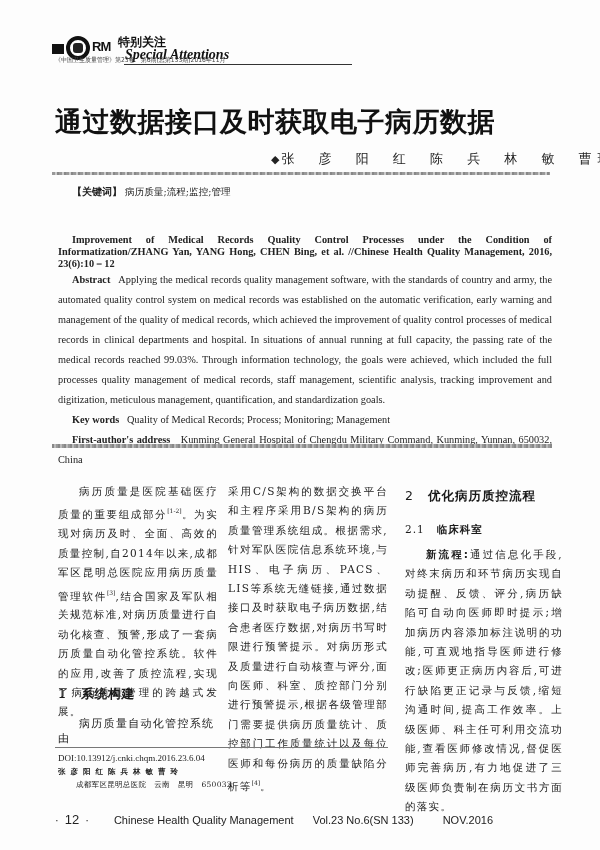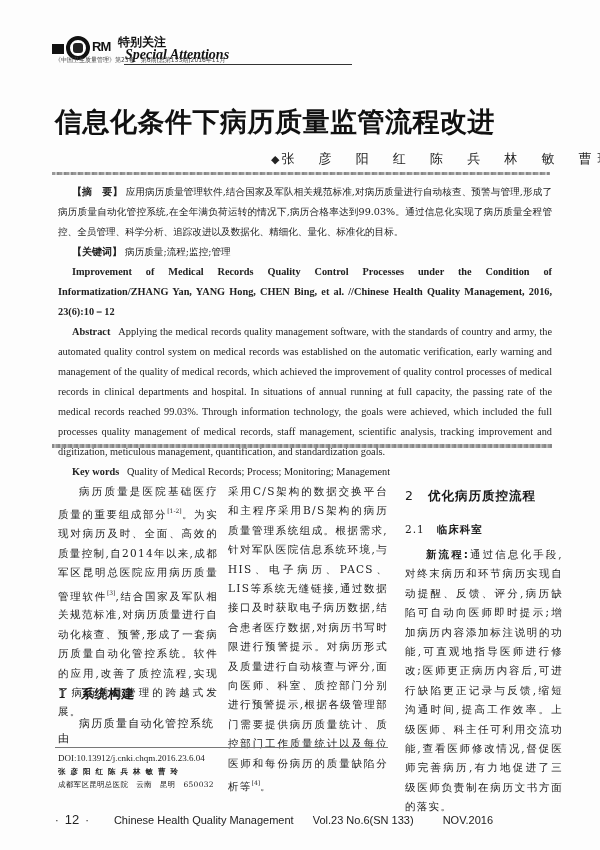--- a/index.html
+++ b/index.html
@@ -22,21 +22,21 @@
   .authors { position: absolute; left: 271px; top: 150px; font: 13px "DejaVu Serif", serif; color: #222; white-space: nowrap; word-spacing: 8px; letter-spacing: 6px; }
   .authors .dia { font-size: 11px; letter-spacing: 2px; }
   .rule-top { position: absolute; left: 52px; top: 172px; width: 498px; height: 3px; background: repeating-linear-gradient(90deg, #999 0 3px, #ccc 3px 5px, #888 5px 7px); }
 
   
   .abs { position: absolute; left: 58px; top: 182px; width: 494px; font-size: 9.6px; line-height: 20px; color: #222; }
   .abs p { text-align: justify; }
   .abs .ind { text-indent: 14px; }
   .lbl-cn { font-weight: bold; font-family: "DejaVu Sans", sans-serif; font-size: 10px; }
   .cn-italic { font-family: "DejaVu Serif", serif; }
-  .en-title { font-family: "Liberation Serif", serif; font-weight: bold; font-size: 10.3px; line-height: 20px; }
+  .en-title { font-family: "Liberation Serif", serif; font-weight: bold; font-size: 10.3px; line-height: 12px; margin-top: 32px; }
   .en { font-family: "Liberation Serif", serif; font-size: 10.3px; }
   .en b { font-weight: bold; }
 
   .rule-mid { position: absolute; left: 52px; top: 444px; width: 500px; height: 4px; background: repeating-linear-gradient(90deg, #888 0 2px, #bbb 2px 4px, #999 4px 6px); }
 
   
   .col { position: absolute; top: 482px; font-size: 10.5px; line-height: 19.4px; color: #222; text-align: justify; letter-spacing: 1.3px; }
   .col1 { left: 58px; width: 160px; }
   .col2 { left: 228px; width: 160px; }
   .col3 { left: 405px; width: 158px; }
@@ -73,43 +73,43 @@
 <div class="hdr">
   <div class="logo-bar"></div>
   <div class="logo-circle"></div>
   <div class="logo-rm">RM</div>
   <div class="hdr-cn">特别关注</div>
   <div class="hdr-en">Special Attentions</div>
   <div class="hdr-rule"></div>
 </div>
 <div class="hdr-cite">《中国卫生质量管理》第23卷　第6期(总第133期)2016年11月</div>
 
-<h1 class="title">信息化条件下病历质量监管流程改进</h1>
+<h1 class="title">通过数据接口及时获取电子病历数据</h1>
 <div class="authors">
   <span class="dia">◆</span><span>张 彦 阳 红 陈 兵 林 敏 曹玲</span>
 </div>
 <div class="rule-top"></div>
 
 <div class="abs">
-  <p class="ind">
-    <span class="lbl-cn">【摘　要】</span>
-    <span class="cn-italic">应用病历质量管理软件,结合国家及军队相关规范标准,对病历质量进行自动核查、预警与管理,形成了病历质量自动化管控系统,在全年满负荷运转的情况下,病历合格率达到99.03%。通过信息化实现了病历质量全程管控、全员管理、科学分析、追踪改进以及数据化、精细化、量化、标准化的目标。</span>
-  </p>
   <p class="ind">
     <span class="lbl-cn">【关键词】</span>
     <span class="cn-italic">病历质量;流程;监控;管理</span>
   </p>
   <p class="ind en-title">Improvement of Medical Records Quality Control Processes under the Condition of Informatization/ZHANG Yan, YANG Hong, CHEN Bing, et al. //Chinese Health Quality Management, 2016, 23(6):10－12</p>
   <p class="ind en">
     <b>Abstract</b>&nbsp;&nbsp;
     <span>Applying the medical records quality management software, with the standards of country and army, the automated quality control system on medical records was established on the automatic verification, early warning and management of the quality of medical records, which achieved the improvement of quality control processes of medical records in clinical departments and hospital. In situations of annual running at full capacity, the passing rate of the medical records reached 99.03%. Through information technology, the goals were achieved, which included the full processes quality management of medical records, staff management, scientific analysis, tracking improvement and digitization, meticulous management, quantification, and standardization goals.</span>
   </p>
   <p class="ind en">
     <b>Key words</b>&nbsp;&nbsp;
     <span>Quality of Medical Records; Process; Monitoring; Management</span>
+  </p>
+  <p class="ind en">
+    <b>First-author's address</b>&nbsp;&nbsp;
+    <span>Kunming General Hospital of Chengdu Military Command, Kunming, Yunnan, 650032, China</span>
   </p>
 </div>
 <div class="rule-mid"></div>
 
 <div class="col col1">
   <p class="ind">
     <span>病历质量是医院基础医疗质量的重要组成部分</span><span class="sup">[1-2]</span><span>。为实现对病历及时、全面、高效的质量控制,自2014年以来,成都军区昆明总医院应用病历质量管理软件</span><span class="sup">[3]</span><span>,结合国家及军队相关规范标准,对病历质量进行自动化核查、预警,形成了一套病历质量自动化管控系统。软件的应用,改善了质控流程,实现了病历质量管理的跨越式发展。</span>
   </p>
 </div>
 <div class="s1-head h1">
@@ -133,21 +133,21 @@
   <p class="ind">
     <span class="b">新流程:</span><span>通过信息化手段,对终末病历和环节病历实现自动提醒、反馈、评分,病历缺陷可自动向医师即时提示;增加病历内容添加标注说明的功能,可直观地指导医师进行修改;医师更正病历内容后,可进行缺陷更正记录与反馈,缩短沟通时间,提高工作效率。上级医师、科主任可利用交流功能,查看医师修改情况,督促医师完善病历,有力地促进了三级医师负责制在病历文书方面的落实。</span>
   </p>
 </div>
 
 <div class="rule-foot"></div>
 <div class="foot">
   <div class="doi">DOI:10.13912/j.cnki.chqm.2016.23.6.04</div>
   <div class="au">张彦阳红陈兵林敏曹玲</div>
   <div class="aff">
-    <span style="margin-left:0">成都军区昆明总医院</span><span>云南</span><span>昆明</span><span>650032</span>
+    <span style="margin-left:18px">成都军区昆明总医院</span><span>云南</span><span>昆明</span><span>650032</span>
   </div>
 </div>
 
 <div class="pagefoot">
   ·<span class="pn">12</span>·
   <span class="j">Chinese Health Quality Management</span>
   <span class="v">Vol.23 No.6(SN 133)</span>
   <span class="d">NOV.2016</span>
 </div>
 

